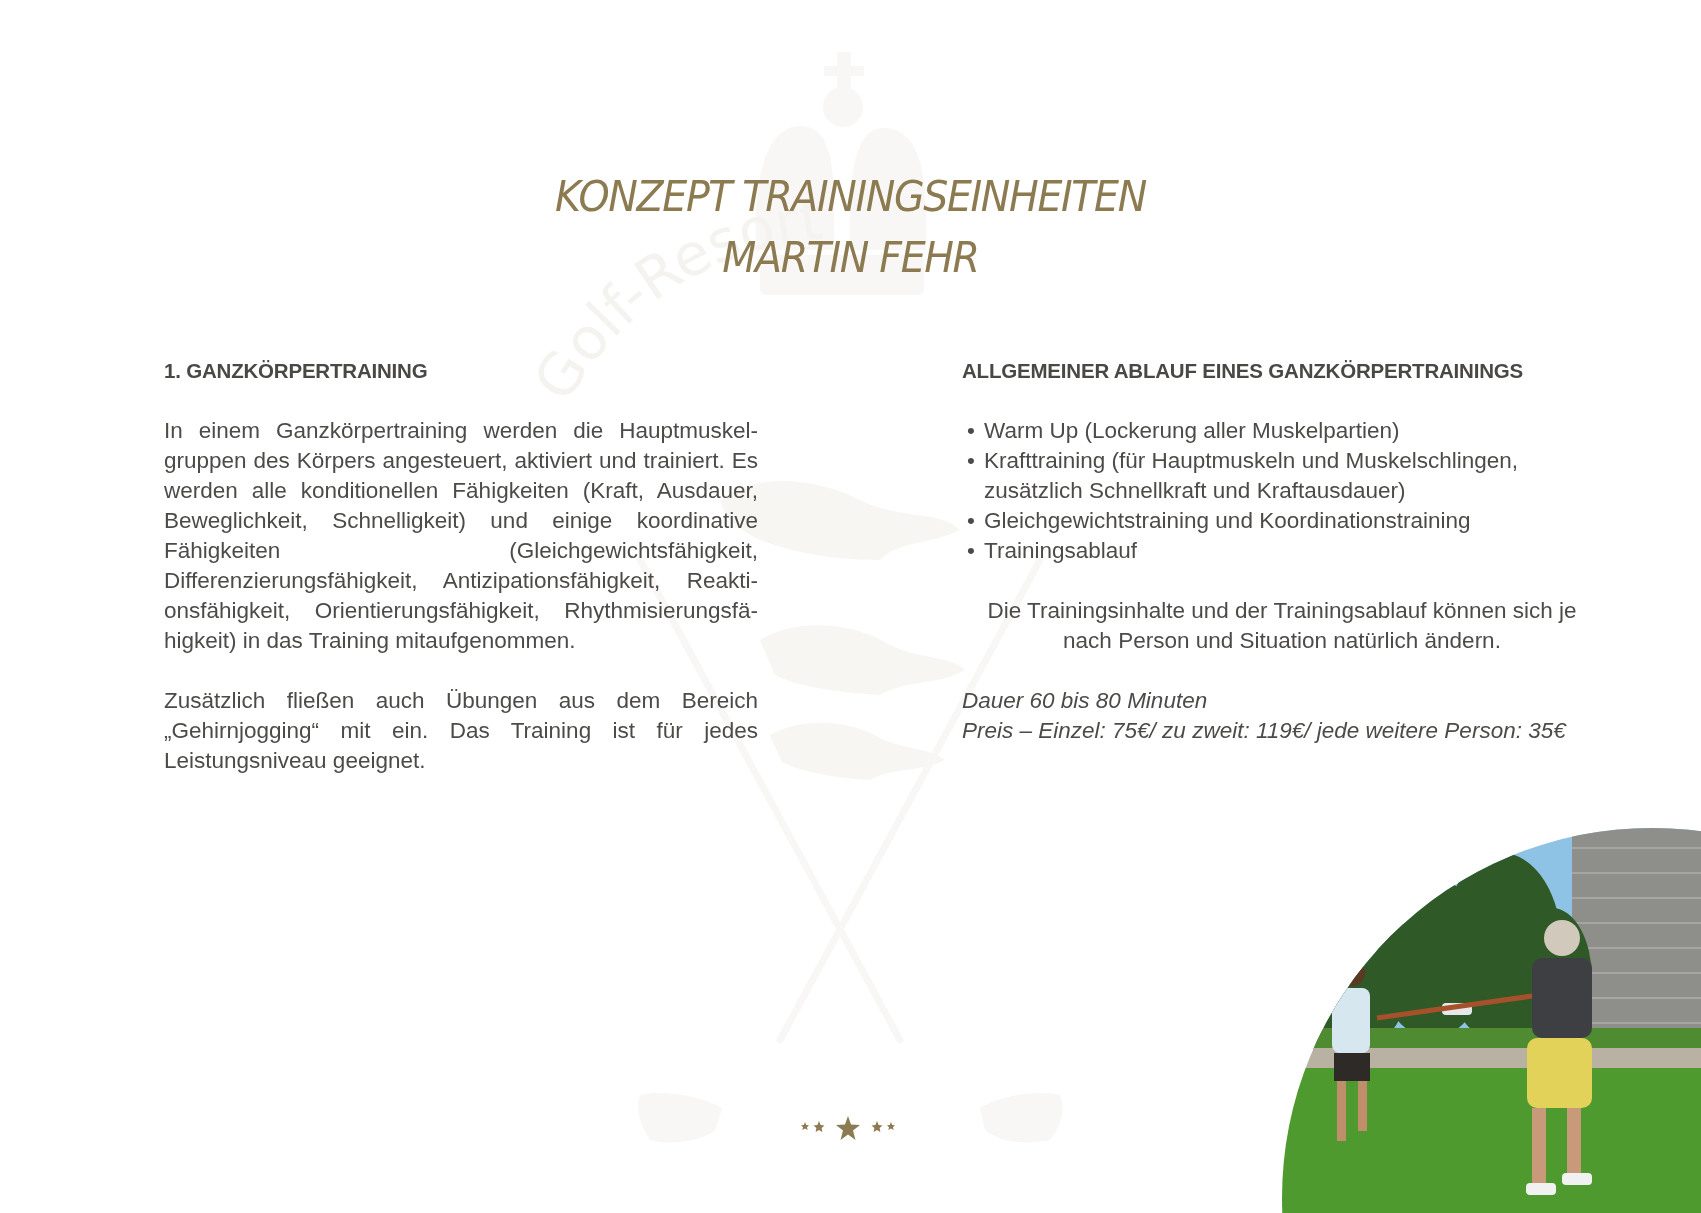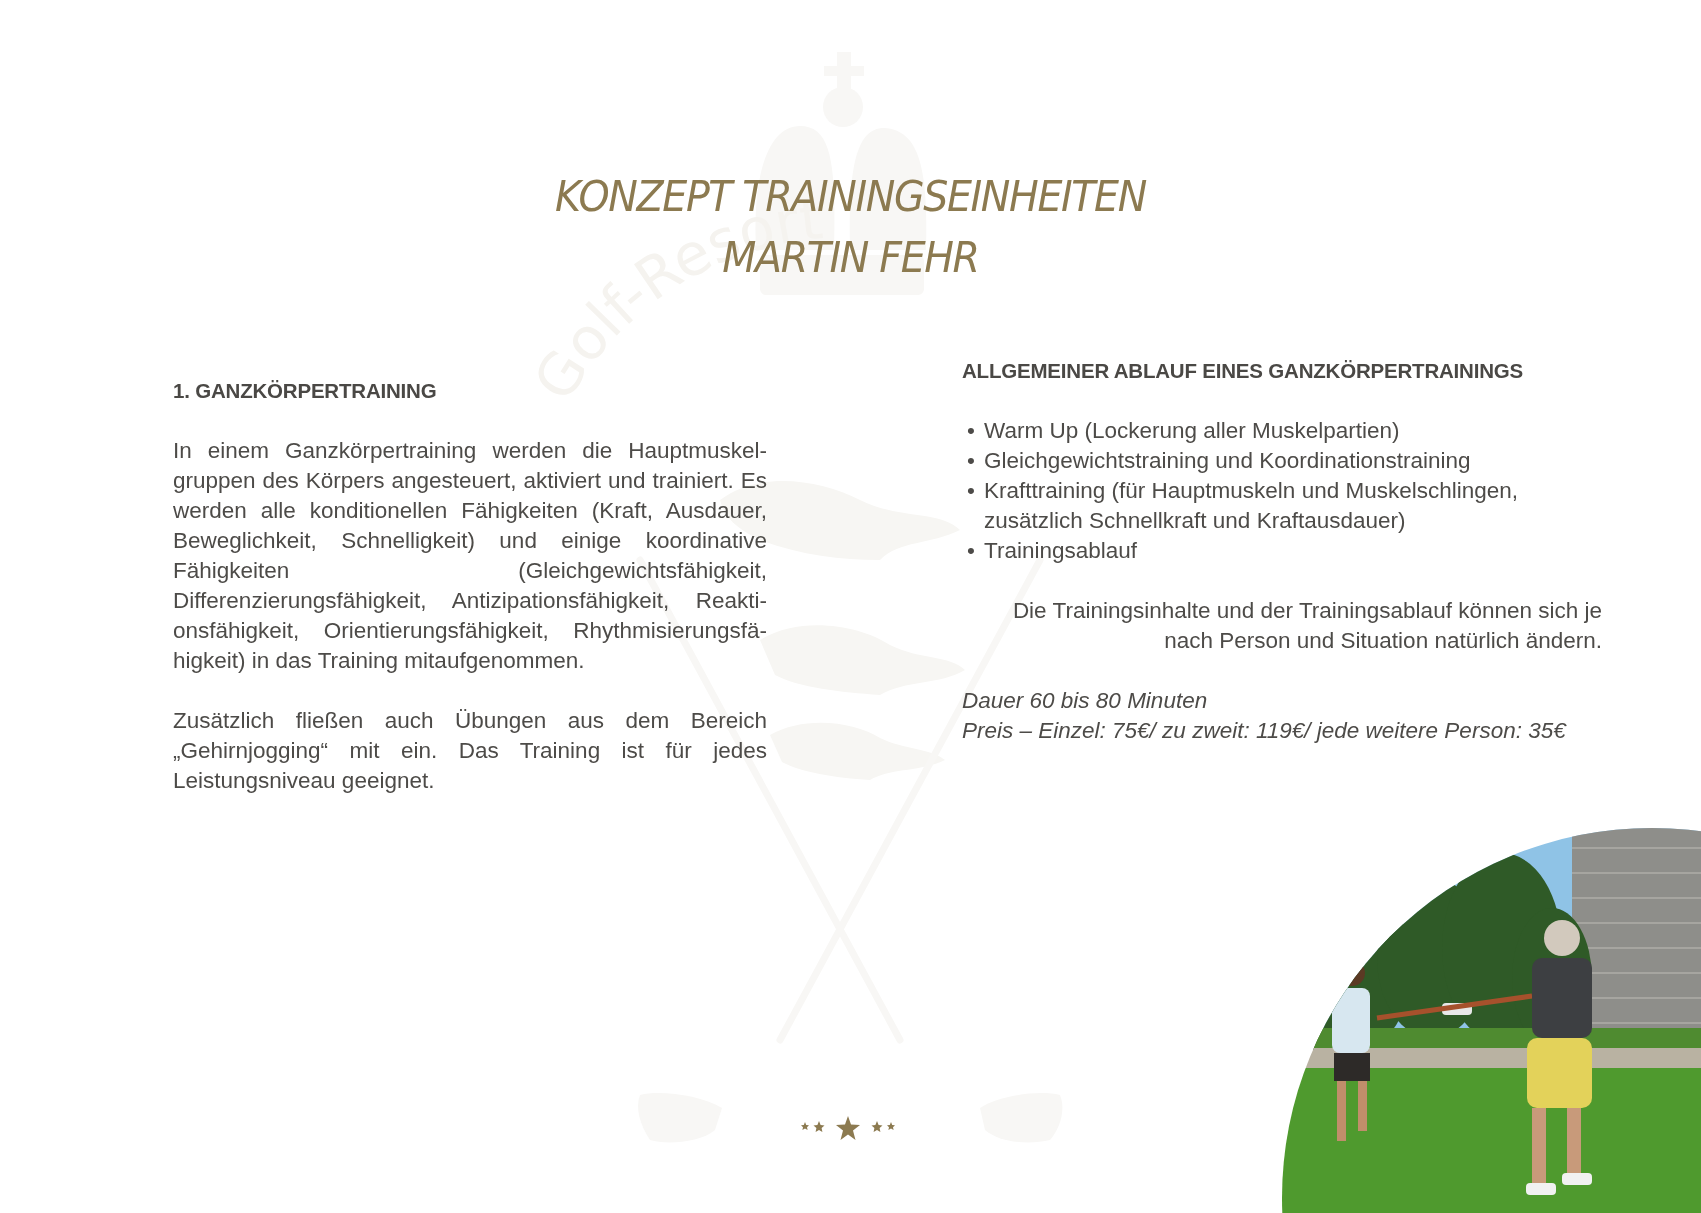--- a/index.html
+++ b/index.html
@@ -11,21 +11,21 @@
     }
     .watermark { position: absolute; left: 0; top: 0; width: 1701px; height: 1213px; z-index: 0; pointer-events: none; }
     .title {
       position: absolute; left: 0; width: 1701px; top: 166px; z-index: 2;
       text-align: center; color: #8c7a50; font-style: italic; font-weight: 300;
       font-family: "DejaVu Sans", sans-serif; font-size: 43px; line-height: 61px;
       letter-spacing: -1.5px; transform: scaleX(0.92);
     }
     .title div { white-space: nowrap; }
     .col { position: absolute; z-index: 2; font-size: 22.5px; line-height: 30px; color: #4d4b48; }
-    .col-left { left: 173px; top: 356px; width: 594px; margin-top: 20px; }
+    .col-left { left: 164px; top: 356px; width: 594px; }
     .col-right { left: 962px; top: 356px; width: 640px; }
     .heading { font-weight: bold; font-size: 20.5px; letter-spacing: -0.2px; margin: 0 0 30px 0; color: #4a4845; line-height: 30px; }
     .para { margin: 0 0 30px 0; text-align: justify; }
     .para.last { margin-bottom: 0; }
     ul.bullets { list-style: none; margin: 0 0 30px 0; padding: 0; }
     ul.bullets li { position: relative; padding-left: 22px; }
     ul.bullets li::before { content: "\2022"; position: absolute; left: 5px; top: 0; }
     .meta { font-style: italic; margin: 0; }
     .meta b { font-weight: normal; }
     .page-num {
@@ -83,25 +83,25 @@
 <section class="col col-left">
   <h2 class="heading">1. GANZKÖRPERTRAINING</h2>
   <p class="para">In einem Ganzkörpertraining werden die Hauptmuskel­gruppen des Körpers angesteuert, aktiviert und trainiert. Es werden alle konditionellen Fähigkeiten (Kraft, Ausdauer, Beweglichkeit, Schnelligkeit) und einige koordinative Fähigkeiten (Gleichgewichtsfähigkeit, Differenzierungsfähigkeit, Antizipationsfähigkeit, Reakti­onsfähigkeit, Orientierungsfähigkeit, Rhythmisierungsfä­higkeit) in das Training mitaufgenommen.</p>
   <p class="para last">Zusätzlich fließen auch Übungen aus dem Bereich „Gehirnjogging“ mit ein. Das Training ist für jedes Leistungsniveau geeignet.</p>
 </section>
 
 <section class="col col-right">
   <h2 class="heading">ALLGEMEINER ABLAUF EINES GANZKÖRPERTRAININGS</h2>
   <ul class="bullets">
     <li>Warm Up (Lockerung aller Muskelpartien)</li>
+    <li>Krafttraining (für Hauptmuskeln und Muskelschlingen, zusätzlich Schnellkraft und Kraftausdauer)</li>
     <li>Gleichgewichtstraining und Koordinationstraining</li>
-    <li>Krafttraining (für Hauptmuskeln und Muskelschlingen, zusätzlich Schnellkraft und Kraftausdauer)</li>
     <li>Trainingsablauf</li>
   </ul>
-  <p class="para" style="text-align:right;">Die Trainingsinhalte und der Trainingsablauf können sich je nach Person und Situation natürlich ändern.</p>
+  <p class="para" style="text-align:center;">Die Trainingsinhalte und der Trainingsablauf können sich je nach Person und Situation natürlich ändern.</p>
   <p class="meta">
     <b>Dauer</b>
     <span>60 bis 80 Minuten</span>
   </p>
   <p class="meta">
     <b>Preis</b>
     <span>– Einzel: 75€/ zu zweit: 119€/ jede weitere Person: 35€</span>
   </p>
 </section>
 

